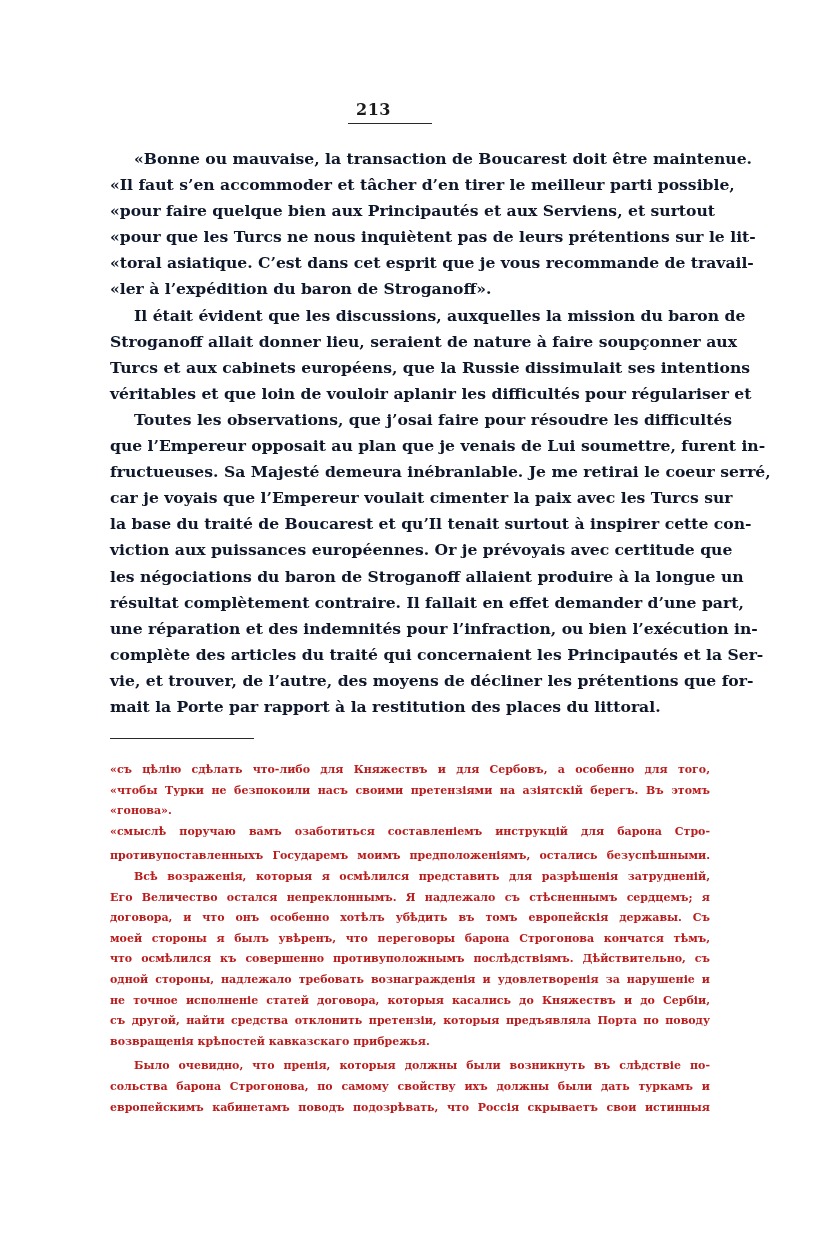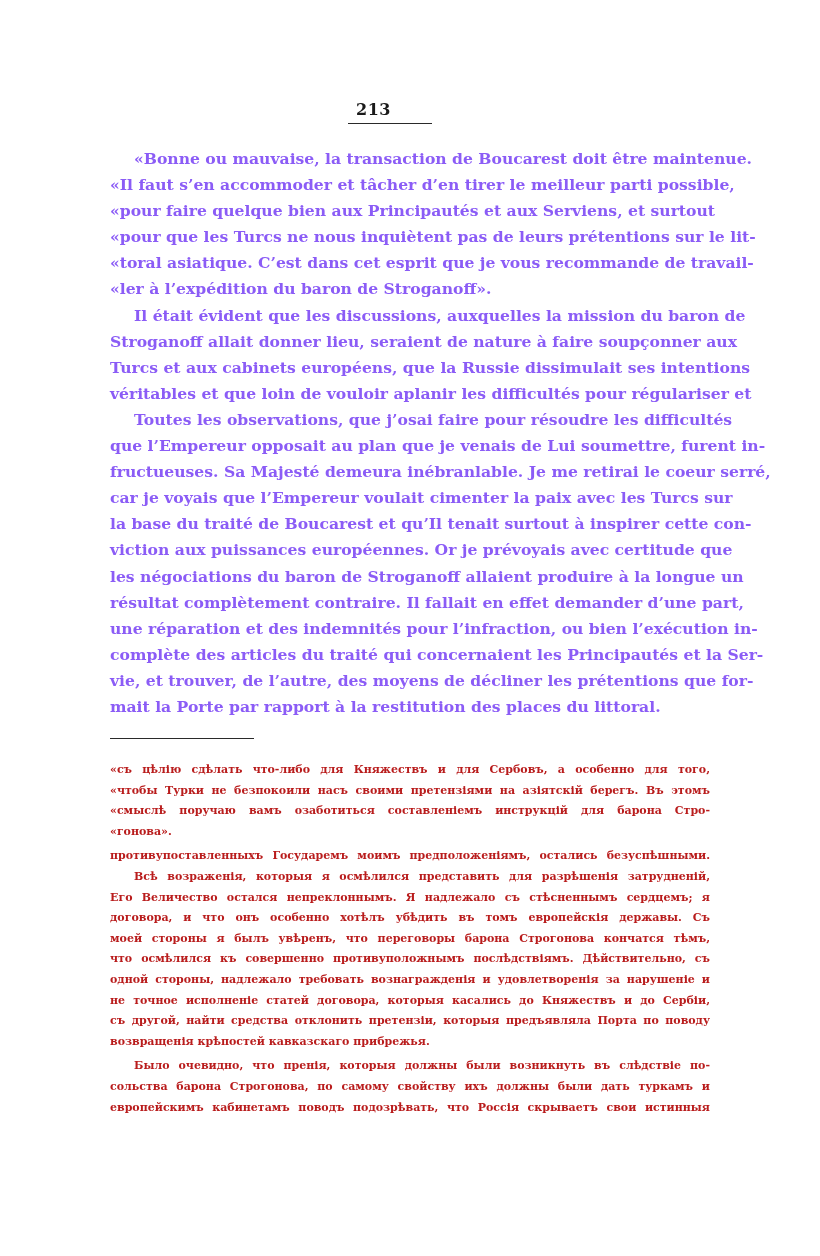--- a/index.html
+++ b/index.html
@@ -44,21 +44,21 @@
   }
   .main-text {
     position: absolute;
     top: 146px;
     left: 110px;
     width: 600px;
     font-family: "DejaVu Serif", serif;
     font-weight: bold;
     font-size: 15.6px;
     line-height: 26.1px;
-    color: #8b5cf6;
+    color: #0f172a;
   }
   .line {
     display: block;
     white-space: nowrap;
     text-align: justify;
     text-align-last: justify;
     height: 26.1px;
   }
   .line.last {
     text-align-last: left;
@@ -128,22 +128,22 @@
         <span class="line last">mait la Porte par rapport à la restitution des places du littoral.</span>
       </div>
     </div>
 
   <div class="foot-rule"></div>
 
   <div class="footnote" id="footnote">
       <div>
         <span class="line">«съ цѣлію сдѣлать что-либо для Княжествъ и для Сербовъ, а особенно для того,</span>
         <span class="line">«чтобы Турки не безпокоили насъ своими претензіями на азіятскій берегъ. Въ этомъ</span>
+        <span class="line last">«гонова».</span>
         <span class="line">«смыслѣ поручаю вамъ озаботиться составленіемъ инструкцій для барона Стро-</span>
-        <span class="line last">«гонова».</span>
       </div>
       <div class="gap"></div>
       <div>
         <span class="line">противупоставленныхъ Государемъ моимъ предположеніямъ, остались безуспѣшными.</span>
         <span class="line indent">Всѣ возраженія, которыя я осмѣлился представить для разрѣшенія затрудненій,</span>
         <span class="line">Его Величество остался непреклоннымъ. Я надлежало съ стѣсненнымъ сердцемъ; я</span>
         <span class="line">договора, и что онъ особенно хотѣлъ убѣдить въ томъ европейскія державы. Съ</span>
         <span class="line">моей стороны я былъ увѣренъ, что переговоры барона Строгонова кончатся тѣмъ,</span>
         <span class="line">что осмѣлился къ совершенно противуположнымъ послѣдствіямъ. Дѣйствительно, съ</span>
         <span class="line">одной стороны, надлежало требовать вознагражденія и удовлетворенія за нарушеніе и</span>

